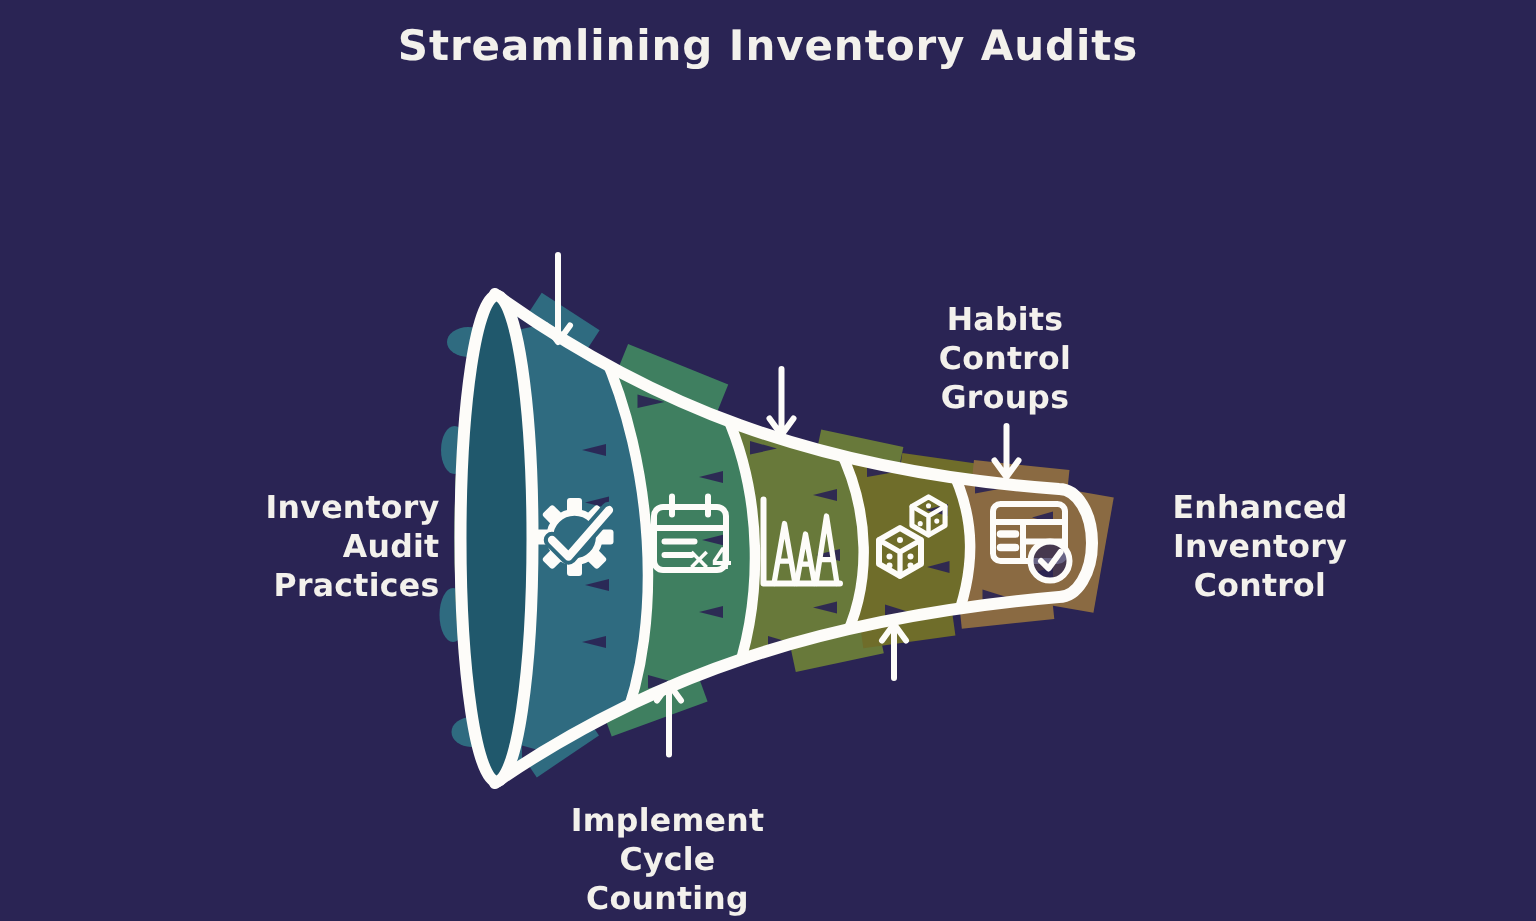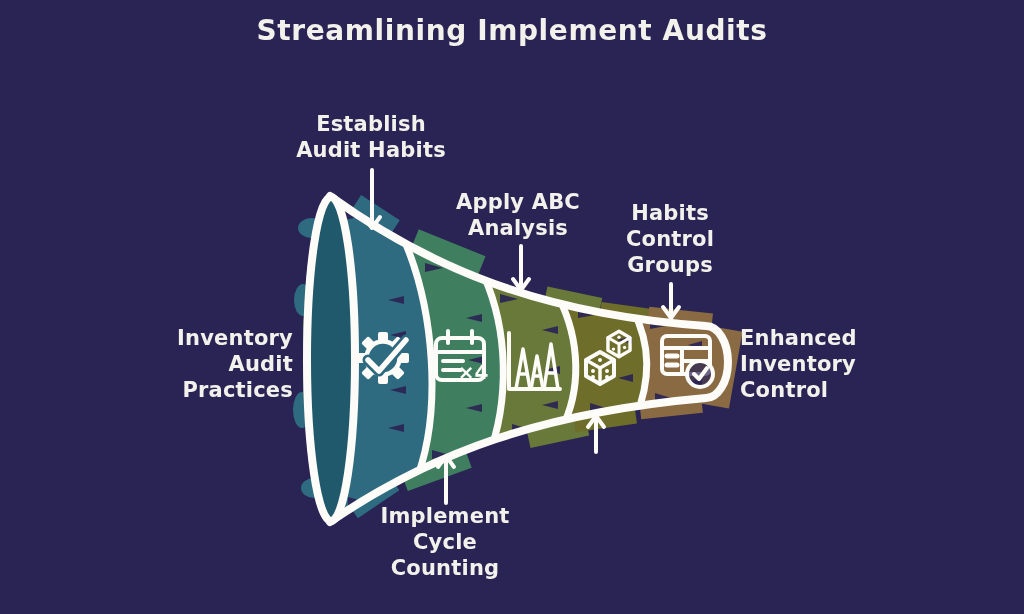--- a/index.html
+++ b/index.html
@@ -12,21 +12,21 @@
     position:absolute;color:var(--text,#f3f1ec);
     font-weight:700;font-size:21px;line-height:1.23;letter-spacing:.2px;
     white-space:pre-line;text-align:center;
   }
   .title{
     position:absolute;left:0;top:14px;width:1024px;text-align:center;
     color:var(--text,#f3f1ec);font-weight:700;font-size:28px;letter-spacing:.6px;
     white-space:pre-line;
   }
   .align-right{text-align:right;}
-  .align-left{text-align:left;}
+  .align-left{text-align:center;}
   svg{position:absolute;left:0;top:0;}
   .icon-stroke{stroke:var(--outline,#fdfcf9);fill:none;stroke-linecap:round;stroke-linejoin:round;}
   .arrow{stroke:var(--outline,#fdfcf9);fill:none;stroke-width:4;stroke-linecap:round;stroke-linejoin:round;}
   .notch{fill:var(--bg,#2a2454);opacity:.92;}
 </style>
 </head>
 <body>
 
 <div class="canvas">
 
@@ -163,32 +163,28 @@
 
     <g>
       <path class="arrow" d="M372,170 V226 M364,217 L372,228 L380,217"></path>
       <path class="arrow" d="M521,246 V288 M513,279 L521,290 L529,279"></path>
       <path class="arrow" d="M671,284 V316 M663,307 L671,318 L679,307"></path>
       <path class="arrow" d="M446,503 V460 M438,467 L446,456 L454,467"></path>
       <path class="arrow" d="M596,452 V419 M588,427 L596,416 L604,427"></path>
     </g>
   </svg>
 
-  <div class="title">Streamlining Implement Audits</div>
+  <div class="title">Streamlining Inventory Audits</div>
 
-  <div class="label" style="left:271px;top:112px;width:200px;">Establish
-Audit Habits</div>
-  <div class="label" style="left:418px;top:190px;width:200px;">Apply ABC
-Analysis</div>
   <div class="label" style="left:580px;top:201px;width:180px;">Habits
 Control
 Groups</div>
   <div class="label align-right" style="left:113px;top:326px;width:180px;">Inventory
 Audit
 Practices</div>
   <div class="label align-left" style="left:740px;top:326px;width:200px;">Enhanced
 Inventory
 Control</div>
-  <div class="label" style="left:345px;top:504px;width:200px;">Implement
+  <div class="label" style="left:345px;top:535px;width:200px;">Implement
 Cycle
 Counting</div>
 
 </div>
 
 </body></html>

